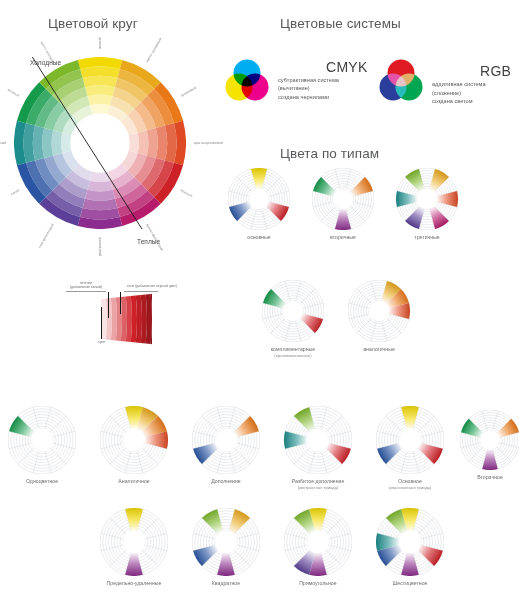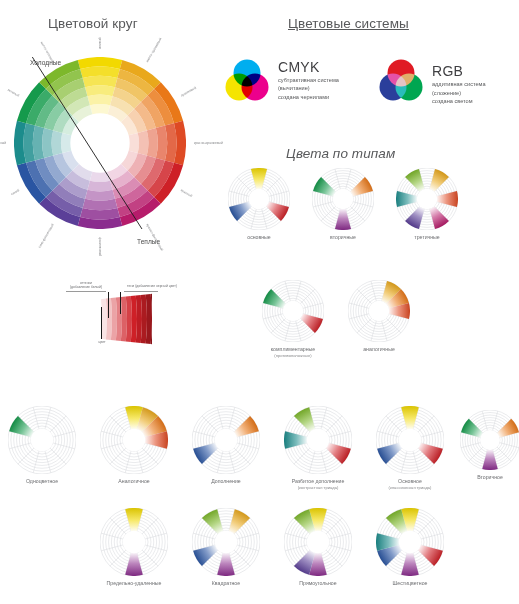--- a/index.html
+++ b/index.html
@@ -23,41 +23,41 @@
   }
   .cap .sub{font-size:4.1px;color:#8a8b8d;display:block;}
 
   .wheel-wrap{position:absolute;}
   .wheel-wrap svg{display:block;}
 
   
   .sysblock{position:absolute;display:flex;align-items:flex-start;}
   .sysvenn{flex:0 0 auto;}
   .systext{margin-left:6px;padding-top:4px;}
-  .sysname{font-size:14px;color:#3f3f42;letter-spacing:.3px;line-height:1;}
+  .sysname{font-size:14px;color:#3f3f42;letter-spacing:.3px;line-height:1;margin-left:48px;}
   .sysdesc{font-size:5.6px;color:#58595b;line-height:1.5;margin-top:2px;}
 
   
   .tslabel{position:absolute;font-size:3.4px;color:#6d6e71;text-align:center;line-height:1.25;white-space:nowrap;}
   .tsrule{position:absolute;height:1px;background:#9a9a9a;}
   .tsleader{position:absolute;width:1px;background:#1a1a1a;}
 
   .wheel-axis-label{position:absolute;font-size:6.6px;color:#4a4a4a;white-space:nowrap;}
   .hue-label{position:absolute;font-size:3.3px;color:#86878a;white-space:nowrap;transform-origin:0 50%;}
 </style>
 </head>
 <body>
 
 <div class="page">
 
   <h2 class="sect abs" style="left:48px;top:16px;">Цветовой круг</h2>
 
-  <h2 class="sect abs" style="left:288px;top:16px;text-decoration:underline;">Цветовые системы</h2>
-
-  <h2 class="sect abs" style="left:286px;top:146px;font-style:italic;">Цвета по типам</h2>
+  <h2 class="sect abs" style="left:280px;top:16px;">Цветовые системы</h2>
+
+  <h2 class="sect abs" style="left:280px;top:146px;">Цвета по типам</h2>
 
 
   <div class="wheel-wrap" id="main-wheel-slot" style="left:14px;top:57px;">
       <svg width="172" height="172" viewBox="0 0 172 172">
         <path d="M75.8909594633707 48.27254710152614A39.05833333333333 39.05833333333333 0 0 1 96.1090405366293 48.27254710152614L93.67916106819179 57.340980734003345A29.669999999999998 29.669999999999998 0 0 0 78.32083893180821 57.340980734003345Z" fill="#fdf8d1"></path>
         <path d="M73.46107999493321 39.20411346904895A48.44666666666666 48.44666666666666 0 0 1 98.53892000506679 39.20411346904895L96.1090405366293 48.27254710152614A39.05833333333333 39.05833333333333 0 0 0 75.8909594633707 48.27254710152614Z" fill="#fbf2a7"></path>
         <path d="M71.03120052649571 30.13567983657174A57.834999999999994 57.834999999999994 0 0 1 100.96879947350429 30.13567983657174L98.53892000506679 39.20411346904895A48.44666666666666 48.44666666666666 0 0 0 73.46107999493321 39.20411346904895Z" fill="#f8ec7d"></path>
         <path d="M68.6013210580582 21.06724620409453A67.22333333333333 67.22333333333333 0 0 1 103.39867894194178 21.06724620409453L100.96879947350429 30.13567983657174A57.834999999999994 57.834999999999994 0 0 0 71.03120052649571 30.13567983657174Z" fill="#f6e554"></path>
         <path d="M66.17144158962071 11.998812571617336A76.61166666666666 76.61166666666666 0 0 1 105.82855841037929 11.998812571617336L103.39867894194178 21.06724620409453A67.22333333333333 67.22333333333333 0 0 0 68.6013210580582 21.06724620409453Z" fill="#f4df2a"></path>
         <path d="M63.74156212118321 2.9303789391401267A86 86 0 0 1 108.25843787881678 2.9303789391401267L105.82855841037929 11.998812571617336A76.61166666666666 76.61166666666666 0 0 0 66.17144158962071 11.998812571617336Z" fill="#f2d900"></path>

